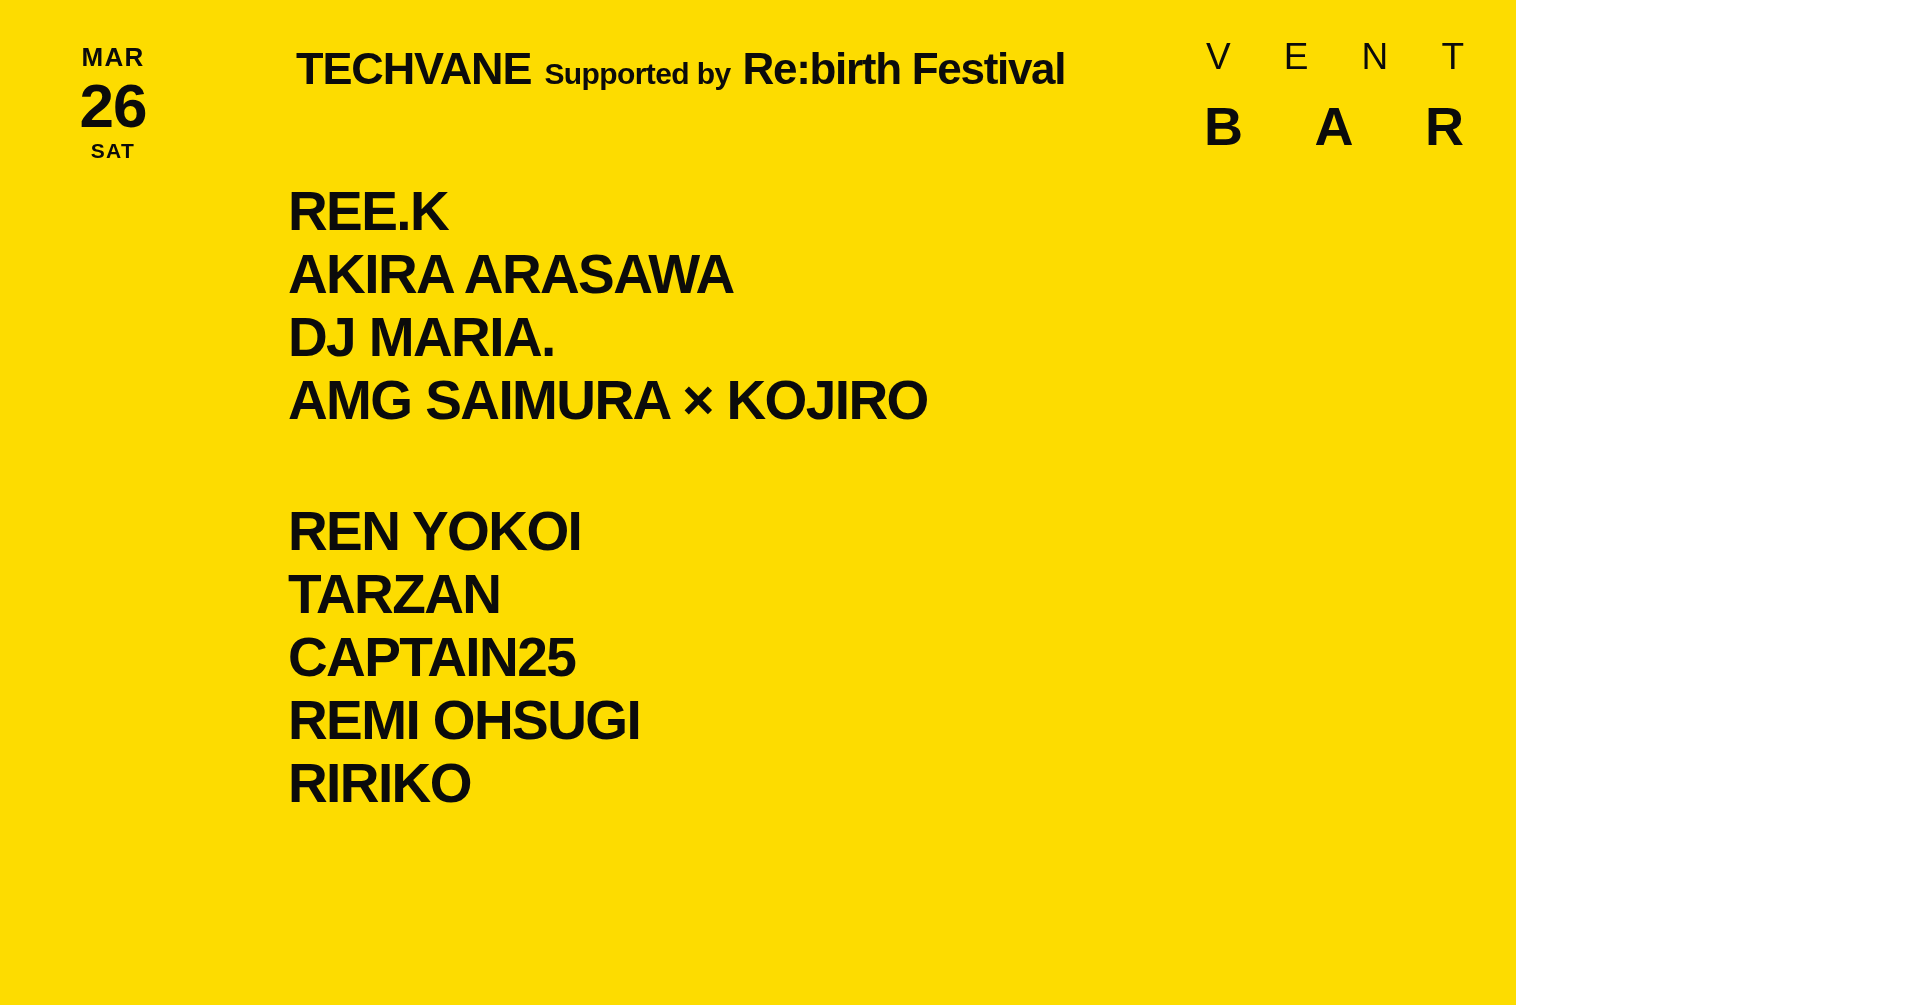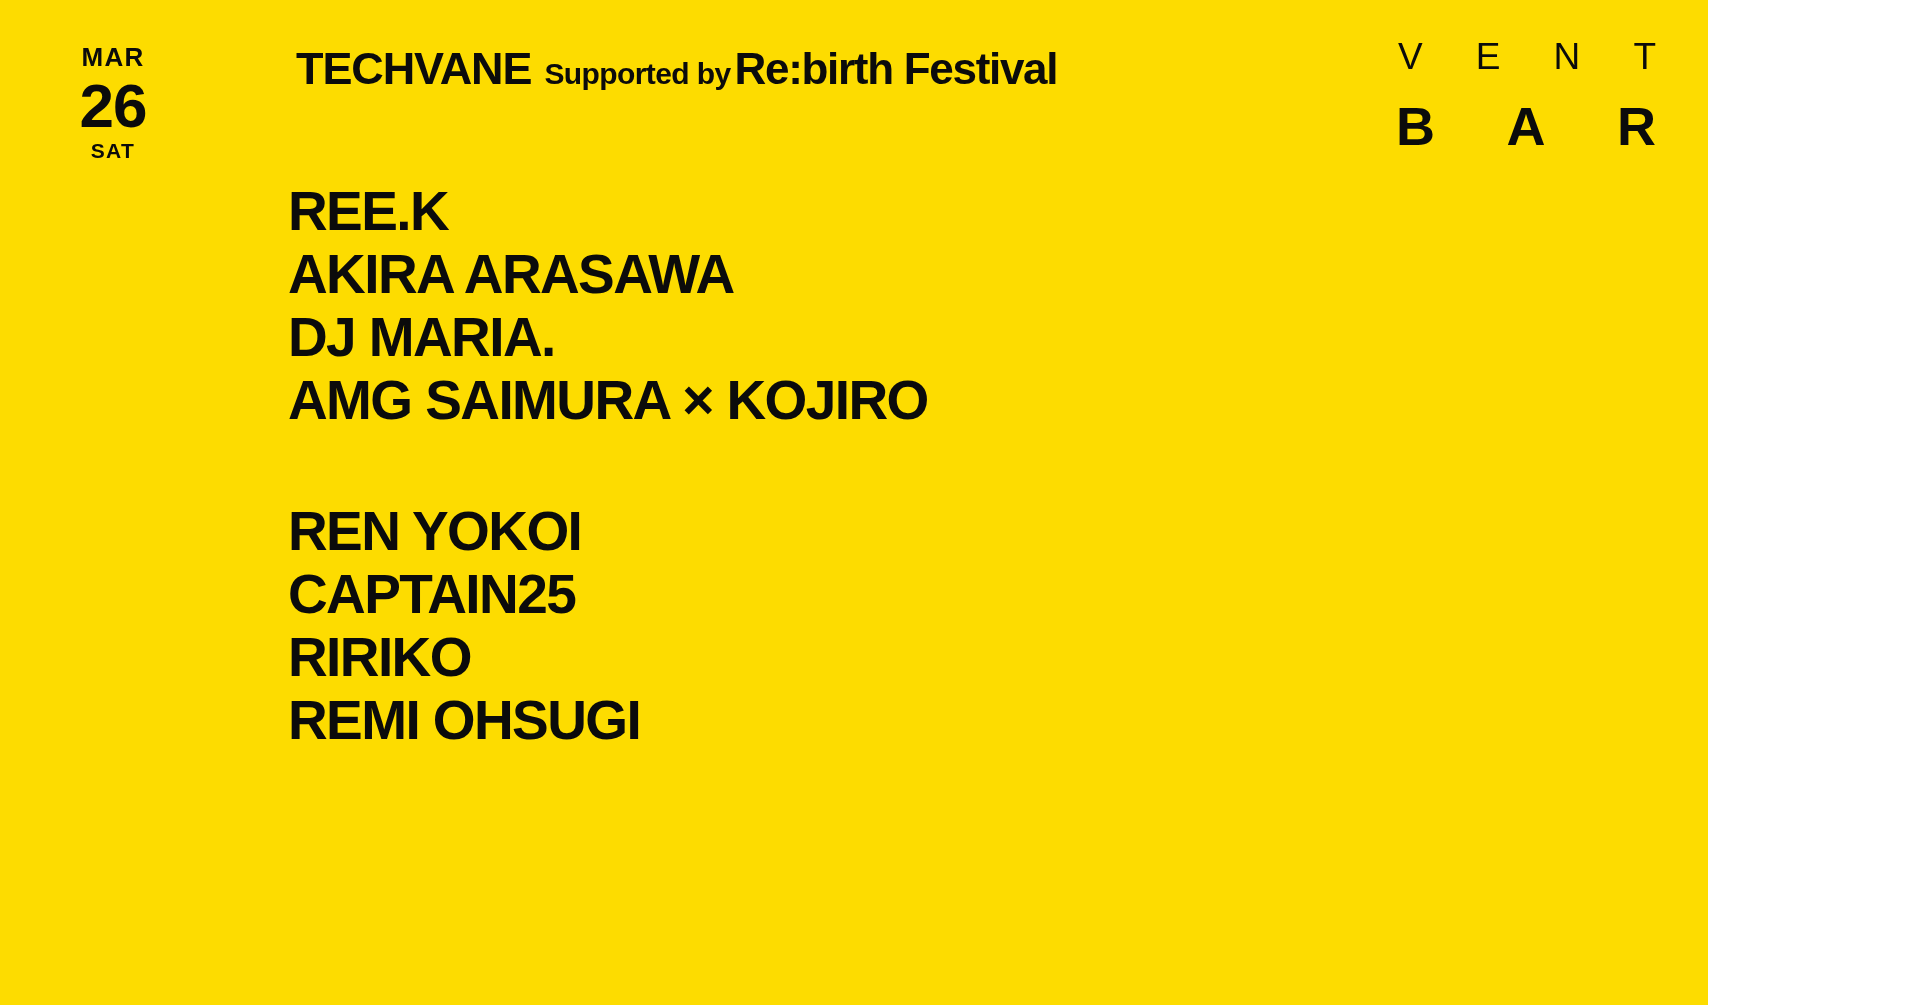--- a/index.html
+++ b/index.html
@@ -9,21 +9,21 @@
   }
   body {
     width: 1920px;
     height: 1005px;
     overflow: hidden;
     font-family: "Liberation Sans", sans-serif;
   }
 
   #flyer {
     position: relative;
-    width: 1708px;
+    width: 1516px;
     height: 1005px;
     background: #FDDC00;
     color: #0B0B0B;
     overflow: hidden;
   }
 
   
   .date-block {
     position: absolute;
     left: 48px;
@@ -74,21 +74,21 @@
     font-weight: 700;
     letter-spacing: -0.6px;
     line-height: 1;
     margin-left: 13px;
   }
   .title-fest {
     font-size: 44px;
     font-weight: 700;
     letter-spacing: -1.3px;
     line-height: 1;
-    margin-left: 4px;
+    margin-left: 12px;
   }
 
   
   .logo {
     position: absolute;
     right: 48px;
     top: 38px;
     width: 268px;
     text-align: center;
   }
@@ -174,20 +174,21 @@
       <div class="artist-main">REE.K</div>
       <div class="artist-main">AKIRA ARASAWA</div>
       <div class="artist-main">DJ MARIA.</div>
       <div class="artist-main">AMG SAIMURA × KOJIRO</div>
     </div>
 
     <div class="group-gap"></div>
 
     <div class="lineup-group">
       <div class="artist-main">REN YOKOI</div>
+      <div class="artist-main">TARZAN</div>
       <div class="artist-main">CAPTAIN25</div>
+      <div class="artist-main">REMI OHSUGI</div>
       <div class="artist-main">RIRIKO</div>
-      <div class="artist-main">REMI OHSUGI</div>
     </div>
 
   </div>
 
 </div>
 
 </body></html>

